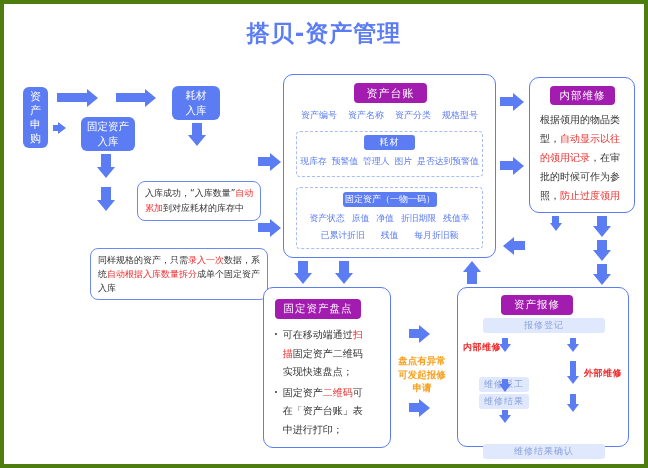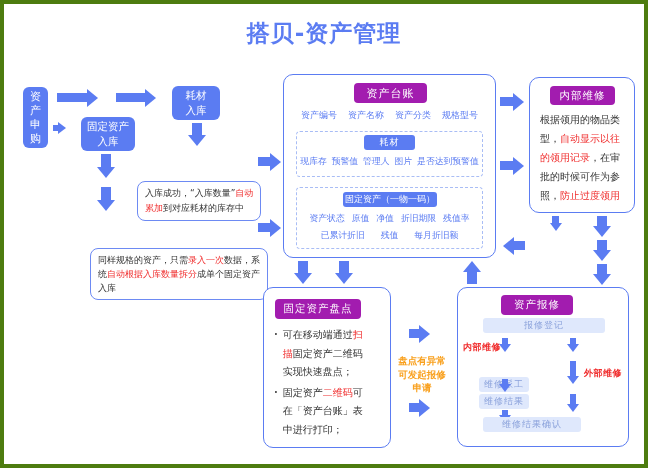--- a/index.html
+++ b/index.html
@@ -169,15 +169,15 @@
   <div class="rlabel" style="left:580px;top:363px;">外部维修</div>
 
   <div class="ar ar-d xs" style="left:498px;top:334px;height:6px;"></div>
   <div class="ar ar-d xs" style="left:566px;top:334px;height:6px;"></div>
   <div class="bar" style="left:475px;top:373px;width:50px;height:15px;">维修派工</div>
   <div class="ar ar-d xs" style="left:566px;top:357px;height:15px;"></div>
   <div class="ar ar-d xs" style="left:498px;top:375px;height:5px;"></div>
   <div class="bar" style="left:475px;top:390px;width:50px;height:15px;">维修结果</div>
   <div class="ar ar-d xs" style="left:566px;top:390px;height:10px;"></div>
   <div class="ar ar-d xs" style="left:498px;top:406px;height:5px;"></div>
-  <div class="bar" style="left:479px;top:413px;width:98px;height:15px;">维修结果确认</div>
+  <div class="bar" style="left:479px;top:440px;width:122px;height:15px;">维修结果确认</div>
 
 </div>
 
 </body></html>

